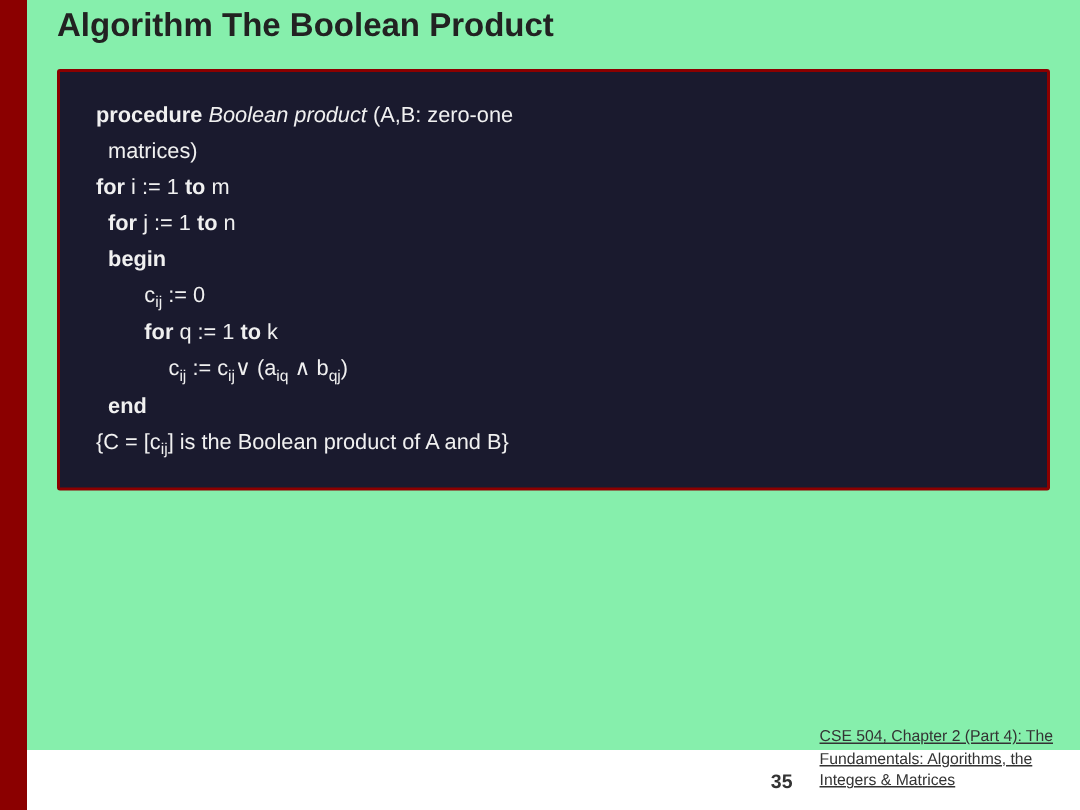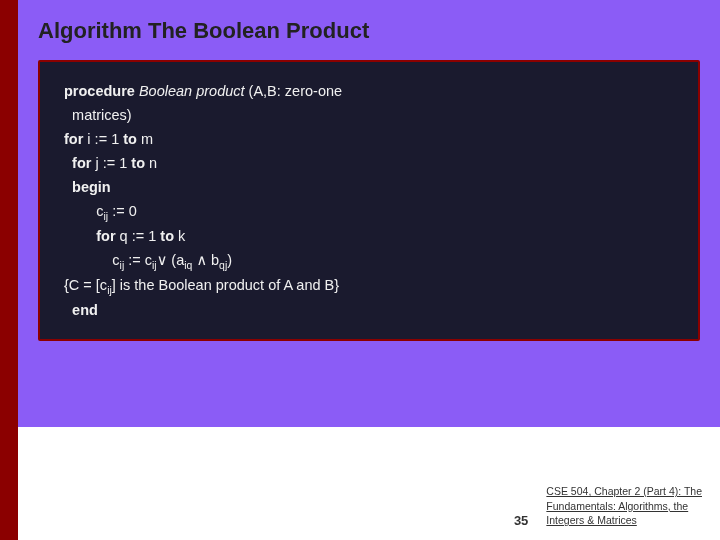--- a/index.html
+++ b/index.html
@@ -20,23 +20,23 @@
       width: 18px;
       height: 100%;
       background: #8B0000;
     }
 
     .main-content {
       position: absolute;
       left: 18px;
       top: 0;
       width: 702px;
-      height: 427px;
-      background: #8b5cf6;
-      padding: 18px 20px 10px 20px;
+      height: 500px;
+      background: #86efac;
+      padding: 4px 20px 10px 20px;
     }
 
     .page-title {
       font-size: 22px;
       font-weight: bold;
       color: #222;
       margin-bottom: 16px;
       font-family: Arial, sans-serif;
     }
 
@@ -110,22 +110,22 @@
 
   <div class="code-box">
     <span class="line"><span class="kw">procedure</span> <span class="italic">Boolean product</span> (A,B: zero-one
   matrices)</span>
     <span class="line"><span class="kw">for</span> i := 1 <span class="kw">to</span> m</span>
     <span class="line">  <span class="kw">for</span> j := 1 <span class="kw">to</span> n</span>
     <span class="line">  <span class="kw">begin</span></span>
     <span class="line">        c<sub>ij</sub> := 0</span>
     <span class="line">        <span class="kw">for</span> q := 1 <span class="kw">to</span> k</span>
     <span class="line">            c<sub>ij</sub> := c<sub>ij</sub>∨ (a<sub>iq</sub> ∧ b<sub>qj</sub>)</span>
+    <span class="line">  <span class="kw">end</span></span>
     <span class="line">{C = [c<sub>ij</sub>] is the Boolean product of A and B}</span>
-    <span class="line">  <span class="kw">end</span></span>
   </div>
 
 </div>
 
 <div class="footer-area">
   <span class="footer-number">35</span>
   <div class="footer-text">
     <span>CSE 504, Chapter 2 (Part 4): The</span><br>
     <span>Fundamentals: Algorithms, the</span><br>
     <span>Integers &amp; Matrices</span>

